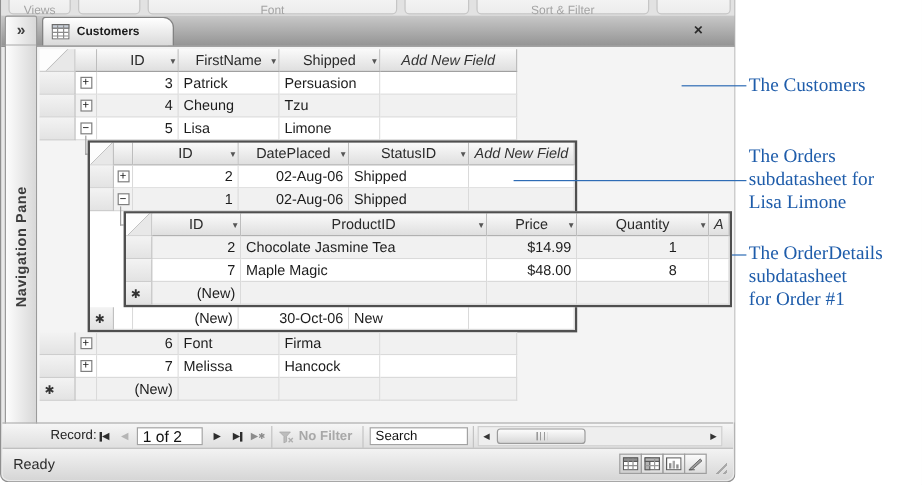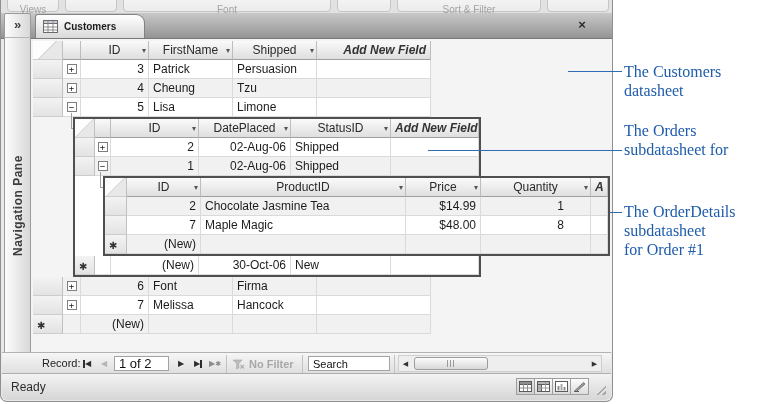--- a/index.html
+++ b/index.html
@@ -32,21 +32,21 @@
             writing-mode:vertical-rl;transform:rotate(180deg);font-size:12px;font-weight:bold;color:#3d3d3d;letter-spacing:.5px;}
   
   .sheet{position:absolute;left:30px;top:39px;width:581px;height:313px;background:#f4f4f4;overflow:hidden;}
   .row{position:absolute;display:flex;height:19px;}
   .cell{box-sizing:border-box;height:19px;line-height:18px;font-size:12px;color:#1c1c1c;
         border-right:1px solid #dadada;border-bottom:1px solid #dadada;background:#fff;
         padding:0 4px;white-space:nowrap;overflow:hidden;}
   .hcell{background:linear-gradient(#fafafa,#dfdfdf);border-right:1px solid #bdbdbd;border-bottom:1px solid #a0a0a0;
          text-align:center;position:relative;color:#2a2a2a;}
   .hcell .dd{position:absolute;right:2px;top:1px;font-style:normal;font-size:8px;color:#555;}
-  .addnew{font-style:italic;text-align:right;color:#333;font-weight:bold;}
+  .addnew{font-style:italic;text-align:center;color:#333;}
   .selc{background:linear-gradient(#f3f3f3,#e3e3e3);border-right:1px solid #c0c0c0;border-bottom:1px solid #cdcdcd;position:relative;}
   .corner{background:linear-gradient(135deg,#fdfdfd 48%,#c2c2c2 50%,#e8e8e8 52%);}
   .expc{padding:0;display:flex;align-items:center;justify-content:center;}
   .xbox{display:inline-block;width:10px;height:10px;border:1px solid #7f7f7f;background:#fff;
         font-size:9px;line-height:9px;text-align:center;color:#222;box-sizing:border-box;font-family:"DejaVu Sans Mono",monospace;}
   .newmark{font-size:10px;color:#333;position:absolute;left:4px;top:2px;}
   .num{text-align:right;}
   .alt{background:#f1f1f1;}
   .subsheet{position:absolute;border:2px solid #4f4f4f;background:#fff;}
   .conn{position:absolute;background:#9f9f9f;}
@@ -368,24 +368,24 @@
       <div class="sgrip"></div>
     </div>
   </div>
 
   <div class="callout" style="left: 568px; top: 71px; width: 54px; background: rgb(46, 108, 181);"></div>
   <div class="callout" style="left: 428px; top: 150px; width: 194px; background: rgb(46, 108, 181);"></div>
   <div class="callout" style="left: 550px; top: 212px; width: 72px; background: rgb(46, 108, 181);"></div>
 
   <div class="ann" style="top: 62px; color: rgb(30, 92, 170);">
     <div>The Customers</div>
-    <div>datasheet</div>
   </div>
   <div class="ann" style="top: 121px; color: rgb(30, 92, 170);">
     <div>The Orders</div>
     <div>subdatasheet for</div>
+    <div>Lisa Limone</div>
   </div>
   <div class="ann" style="top: 202px; color: rgb(30, 92, 170);">
     <div>The OrderDetails</div>
     <div>subdatasheet</div>
     <div>for Order #1</div>
   </div>
 </div>
 
 </body></html>

